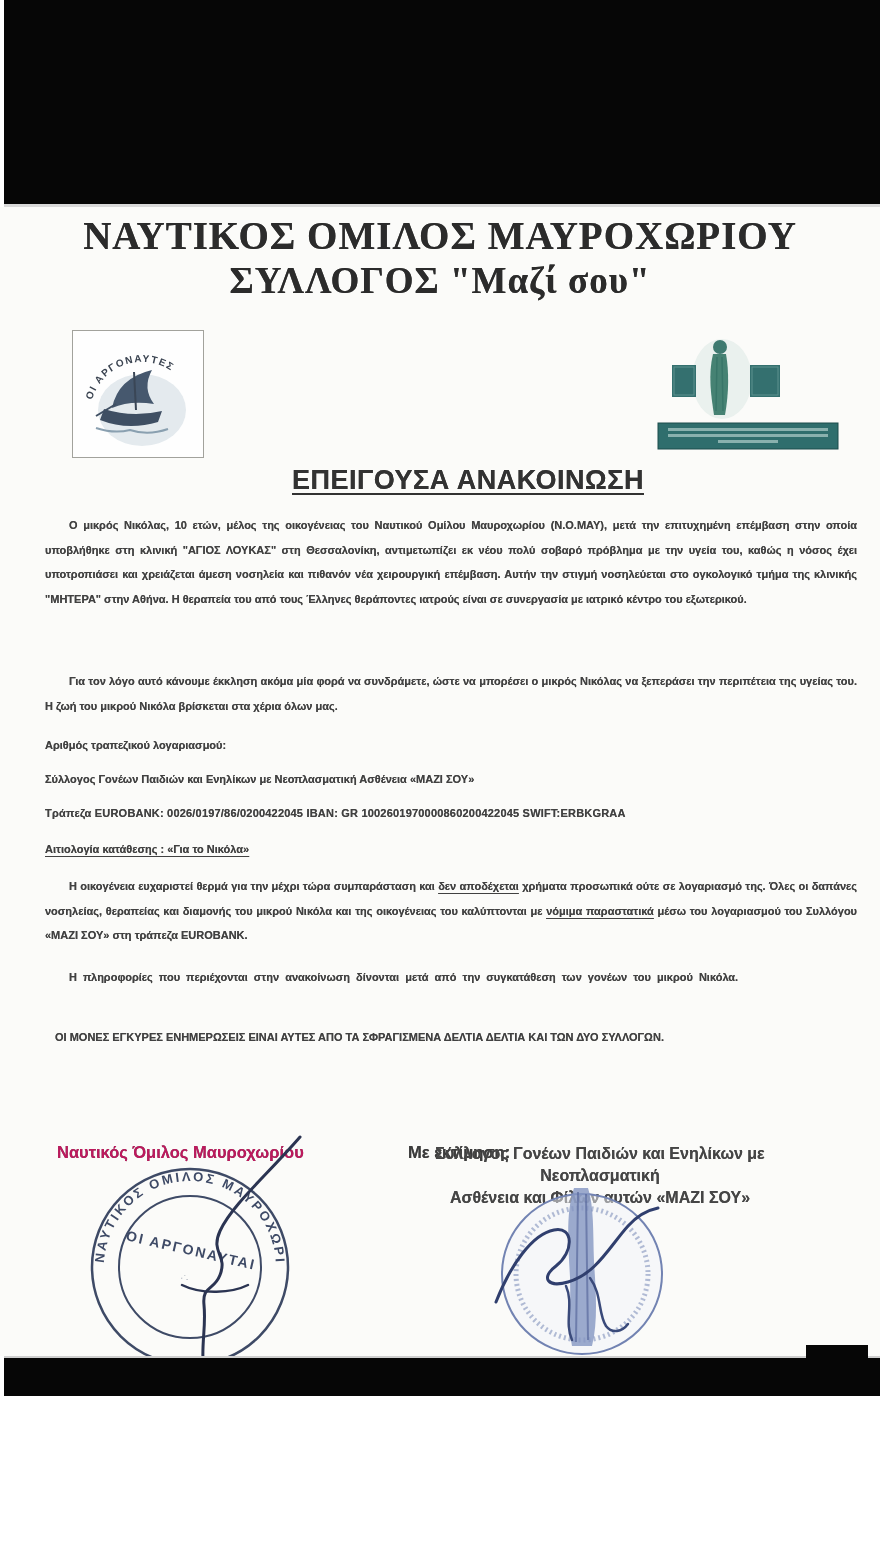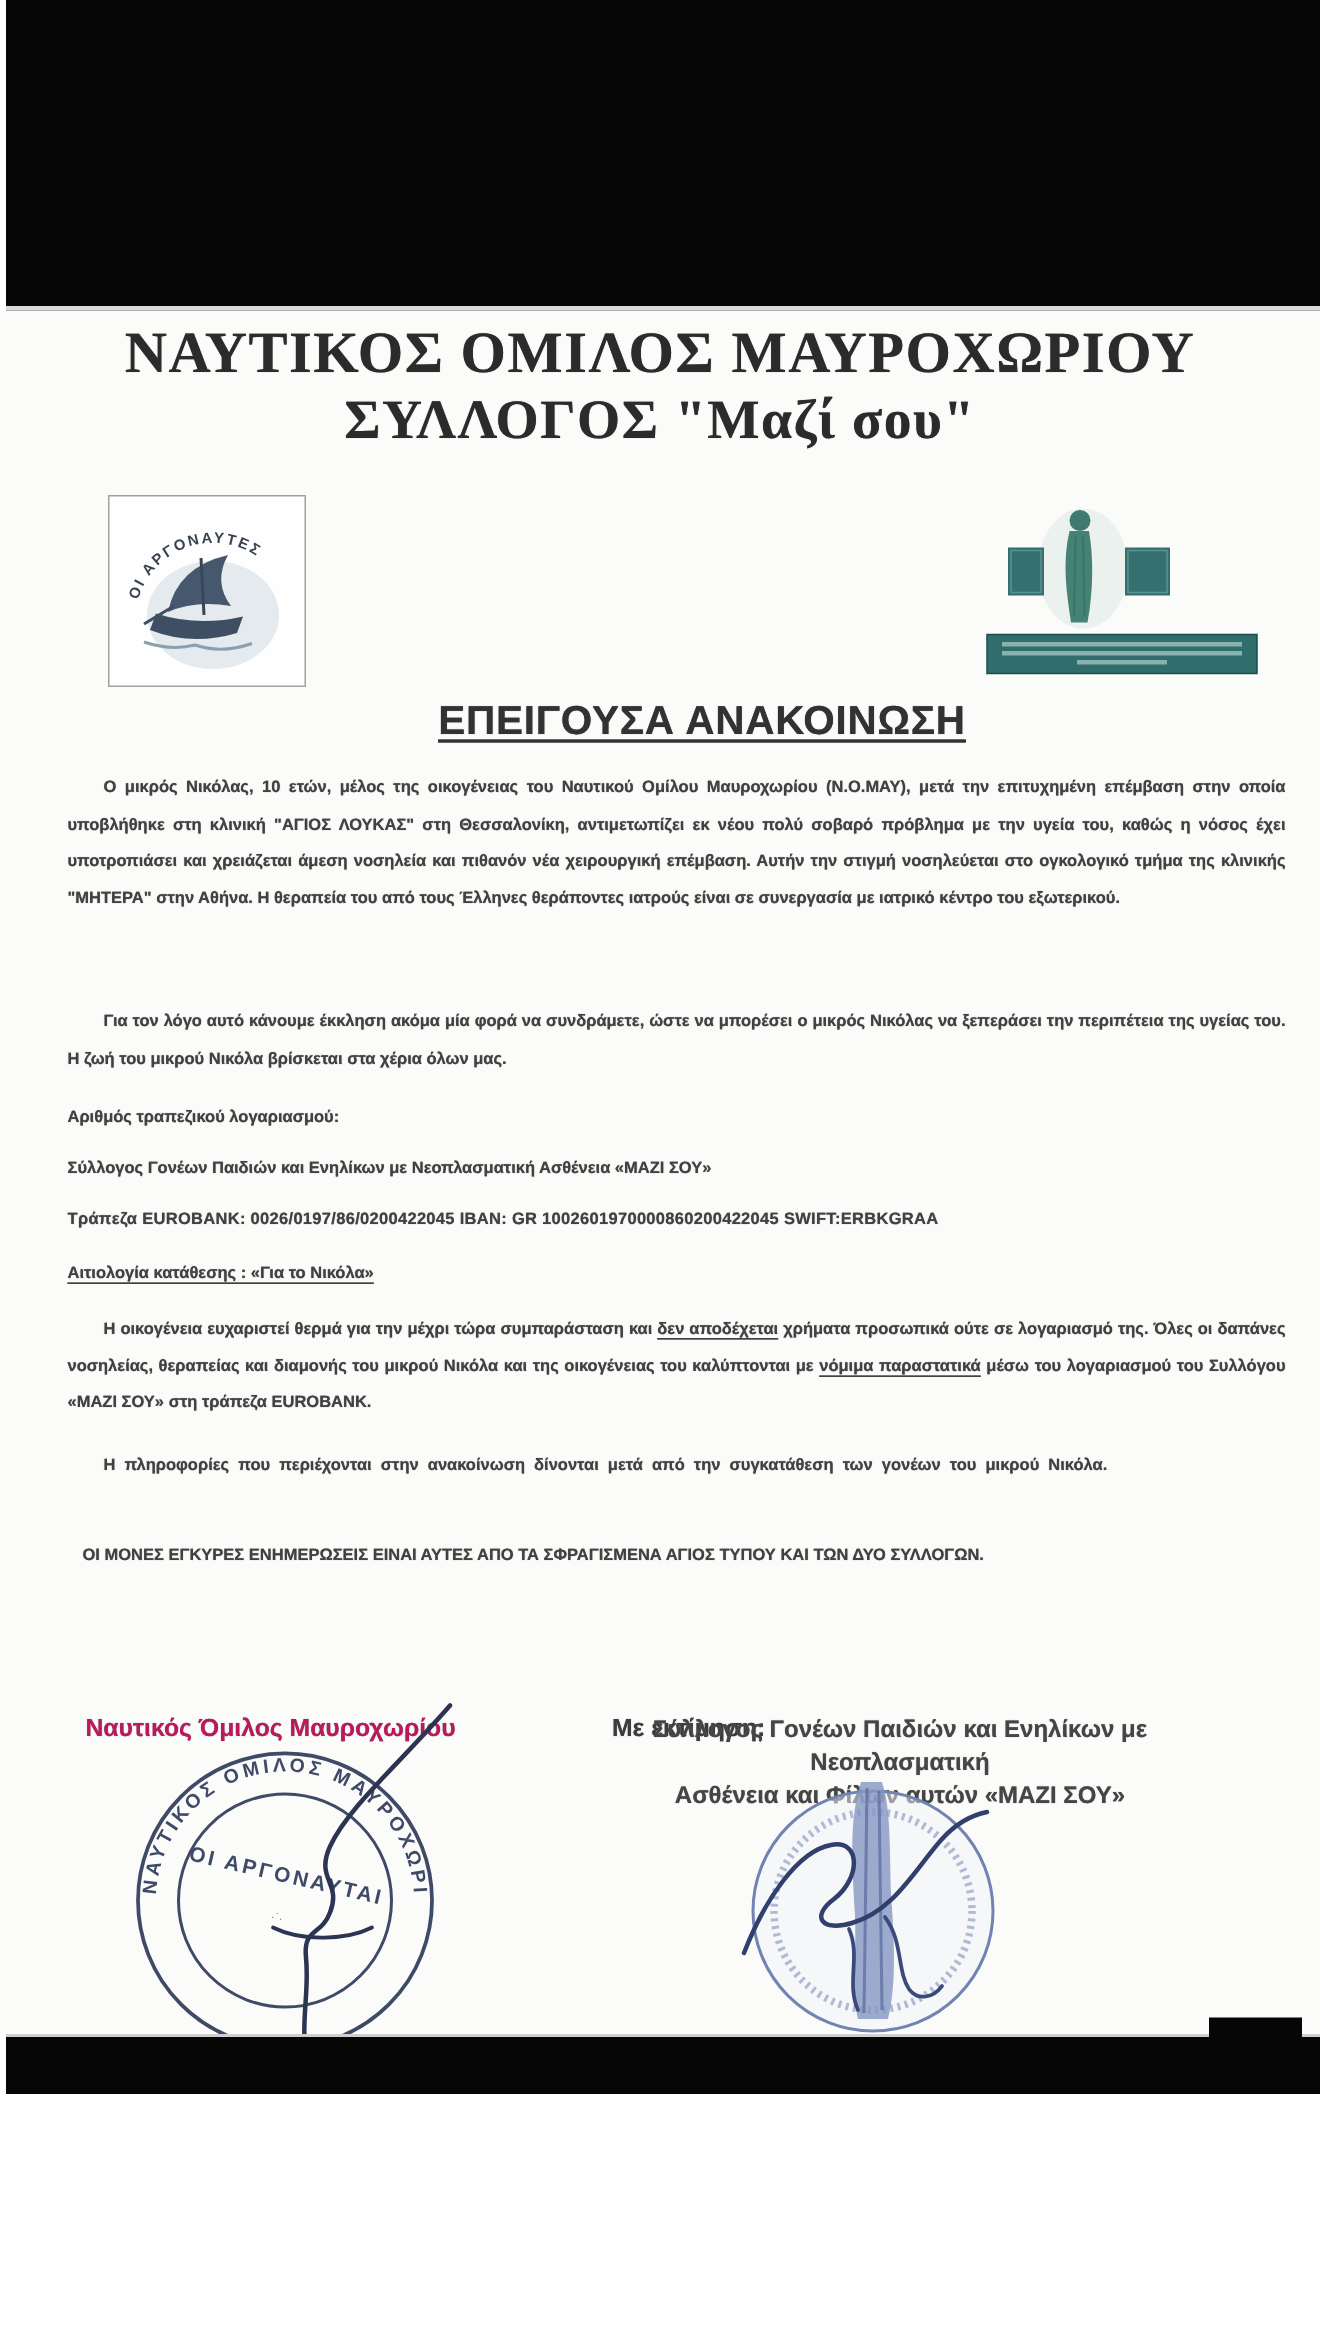--- a/index.html
+++ b/index.html
@@ -110,21 +110,21 @@
     <p class="line association-line">Σύλλογος Γονέων Παιδιών και Ενηλίκων με Νεοπλασματική Ασθένεια «ΜΑΖΙ ΣΟΥ»</p>
 
     <p class="line bank-line">Τράπεζα  EUROBANK: 0026/0197/86/0200422045 IBAN: GR 1002601970000860200422045 SWIFT:ERBKGRAA</p>
 
     <p class="line deposit-line"><span class="u">Αιτιολογία κατάθεσης : «Για το Νικόλα»</span></p>
 
     <p class="para indent p3"><span>Η οικογένεια ευχαριστεί θερμά για την μέχρι τώρα συμπαράσταση και </span><span class="u">δεν αποδέχεται</span><span> χρήματα προσωπικά ούτε σε λογαριασμό της. Όλες οι δαπάνες νοσηλείας, θεραπείας και διαμονής του μικρού Νικόλα και της οικογένειας του καλύπτονται με </span><span class="u">νόμιμα παραστατικά</span><span> μέσω του λογαριασμού του Συλλόγου «ΜΑΖΙ ΣΟΥ» στη τράπεζα EUROBANK.</span></p>
 
     <p class="para indent p4">Η πληροφορίες που περιέχονται στην ανακοίνωση δίνονται μετά από την συγκατάθεση των γονέων του μικρού Νικόλα.</p>
 
-    <p class="para p5">ΟΙ ΜΟΝΕΣ ΕΓΚΥΡΕΣ ΕΝΗΜΕΡΩΣΕΙΣ ΕΙΝΑΙ ΑΥΤΕΣ ΑΠΟ ΤΑ ΣΦΡΑΓΙΣΜΕΝΑ ΑΓΙΟΣ ΤΥΠΟΥ ΚΑΙ ΤΩΝ ΔΥΟ ΣΥΛΛΟΓΩΝ.</p>
+    <p class="para p5">ΟΙ ΜΟΝΕΣ ΕΓΚΥΡΕΣ ΕΝΗΜΕΡΩΣΕΙΣ ΕΙΝΑΙ ΑΥΤΕΣ ΑΠΟ ΤΑ ΣΦΡΑΓΙΣΜΕΝΑ ΔΕΛΤΙΑ ΔΕΛΤΙΑ ΚΑΙ ΤΩΝ ΔΥΟ ΣΥΛΛΟΓΩΝ.</p>
 
     <div class="closing">Με εκτίμηση:</div>
 
     <div class="sig-left-label">Ναυτικός Όμιλος Μαυροχωρίου</div>
 
     <div class="sig-right-label">
       <div>Σύλλογος Γονέων Παιδιών και Ενηλίκων με Νεοπλασματική</div>
       <div>Ασθένεια και Φίλων αυτών  «ΜΑΖΙ ΣΟΥ»</div>
     </div>
 

